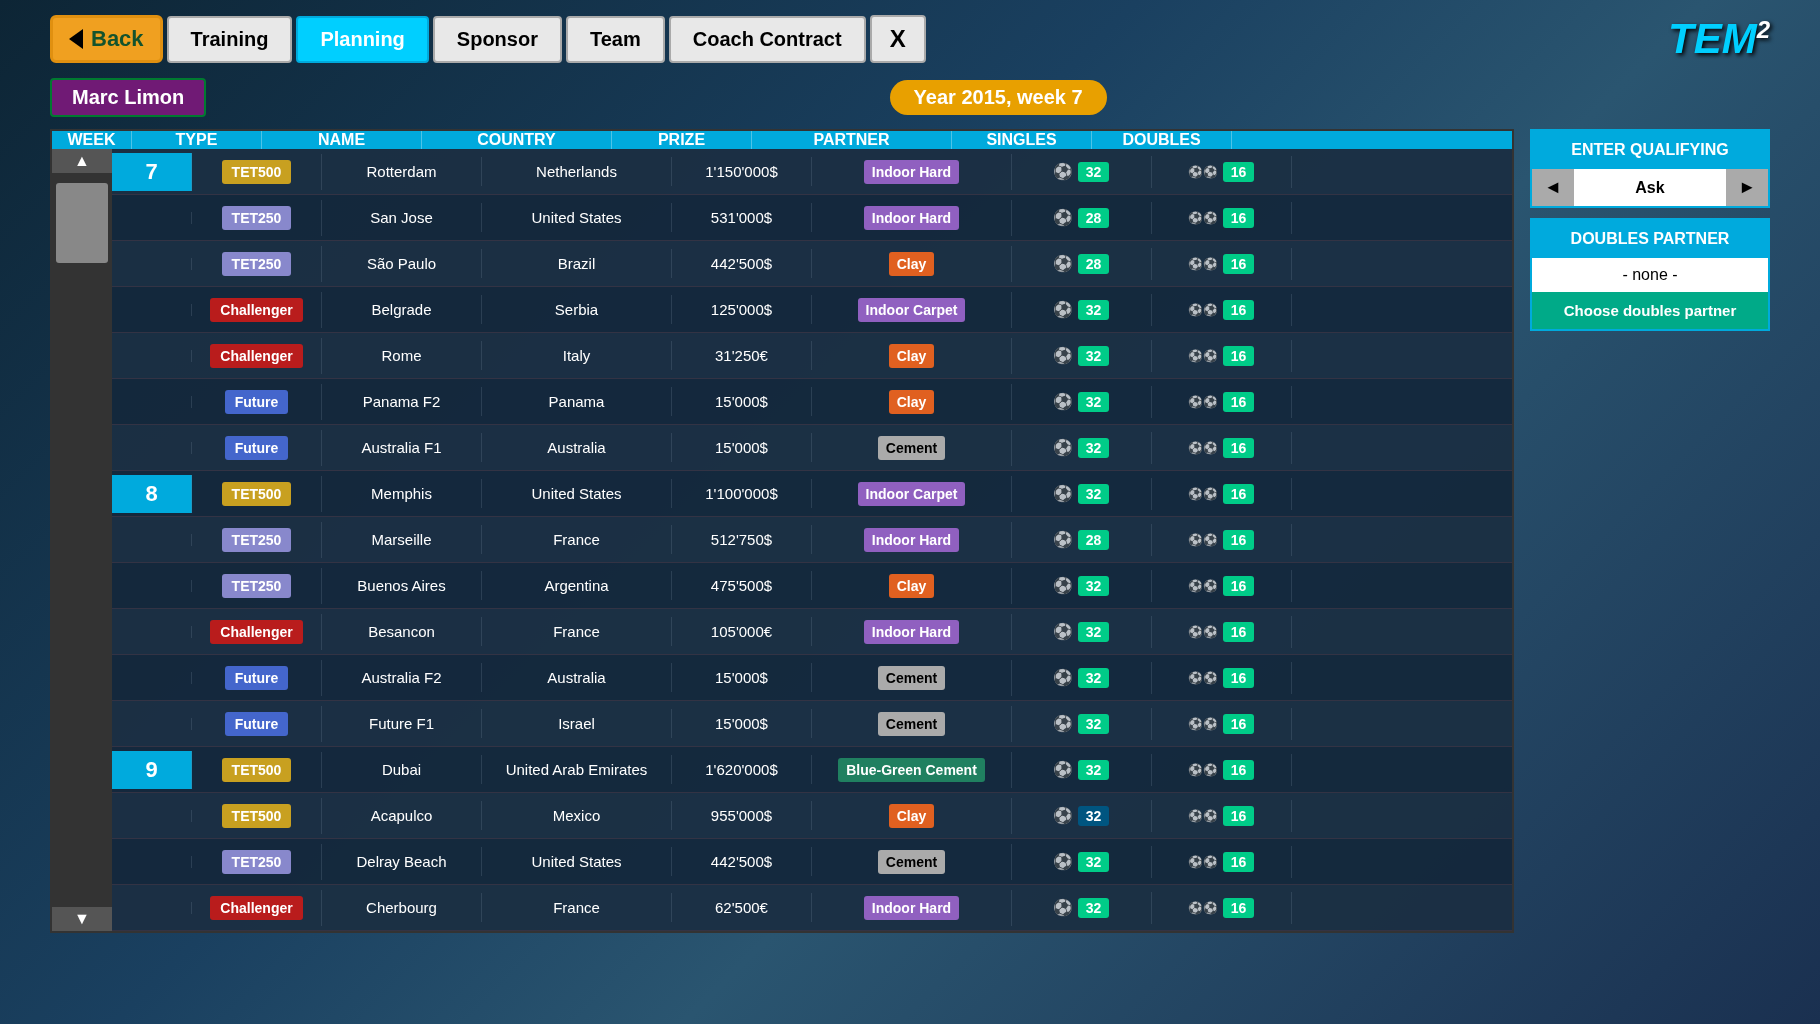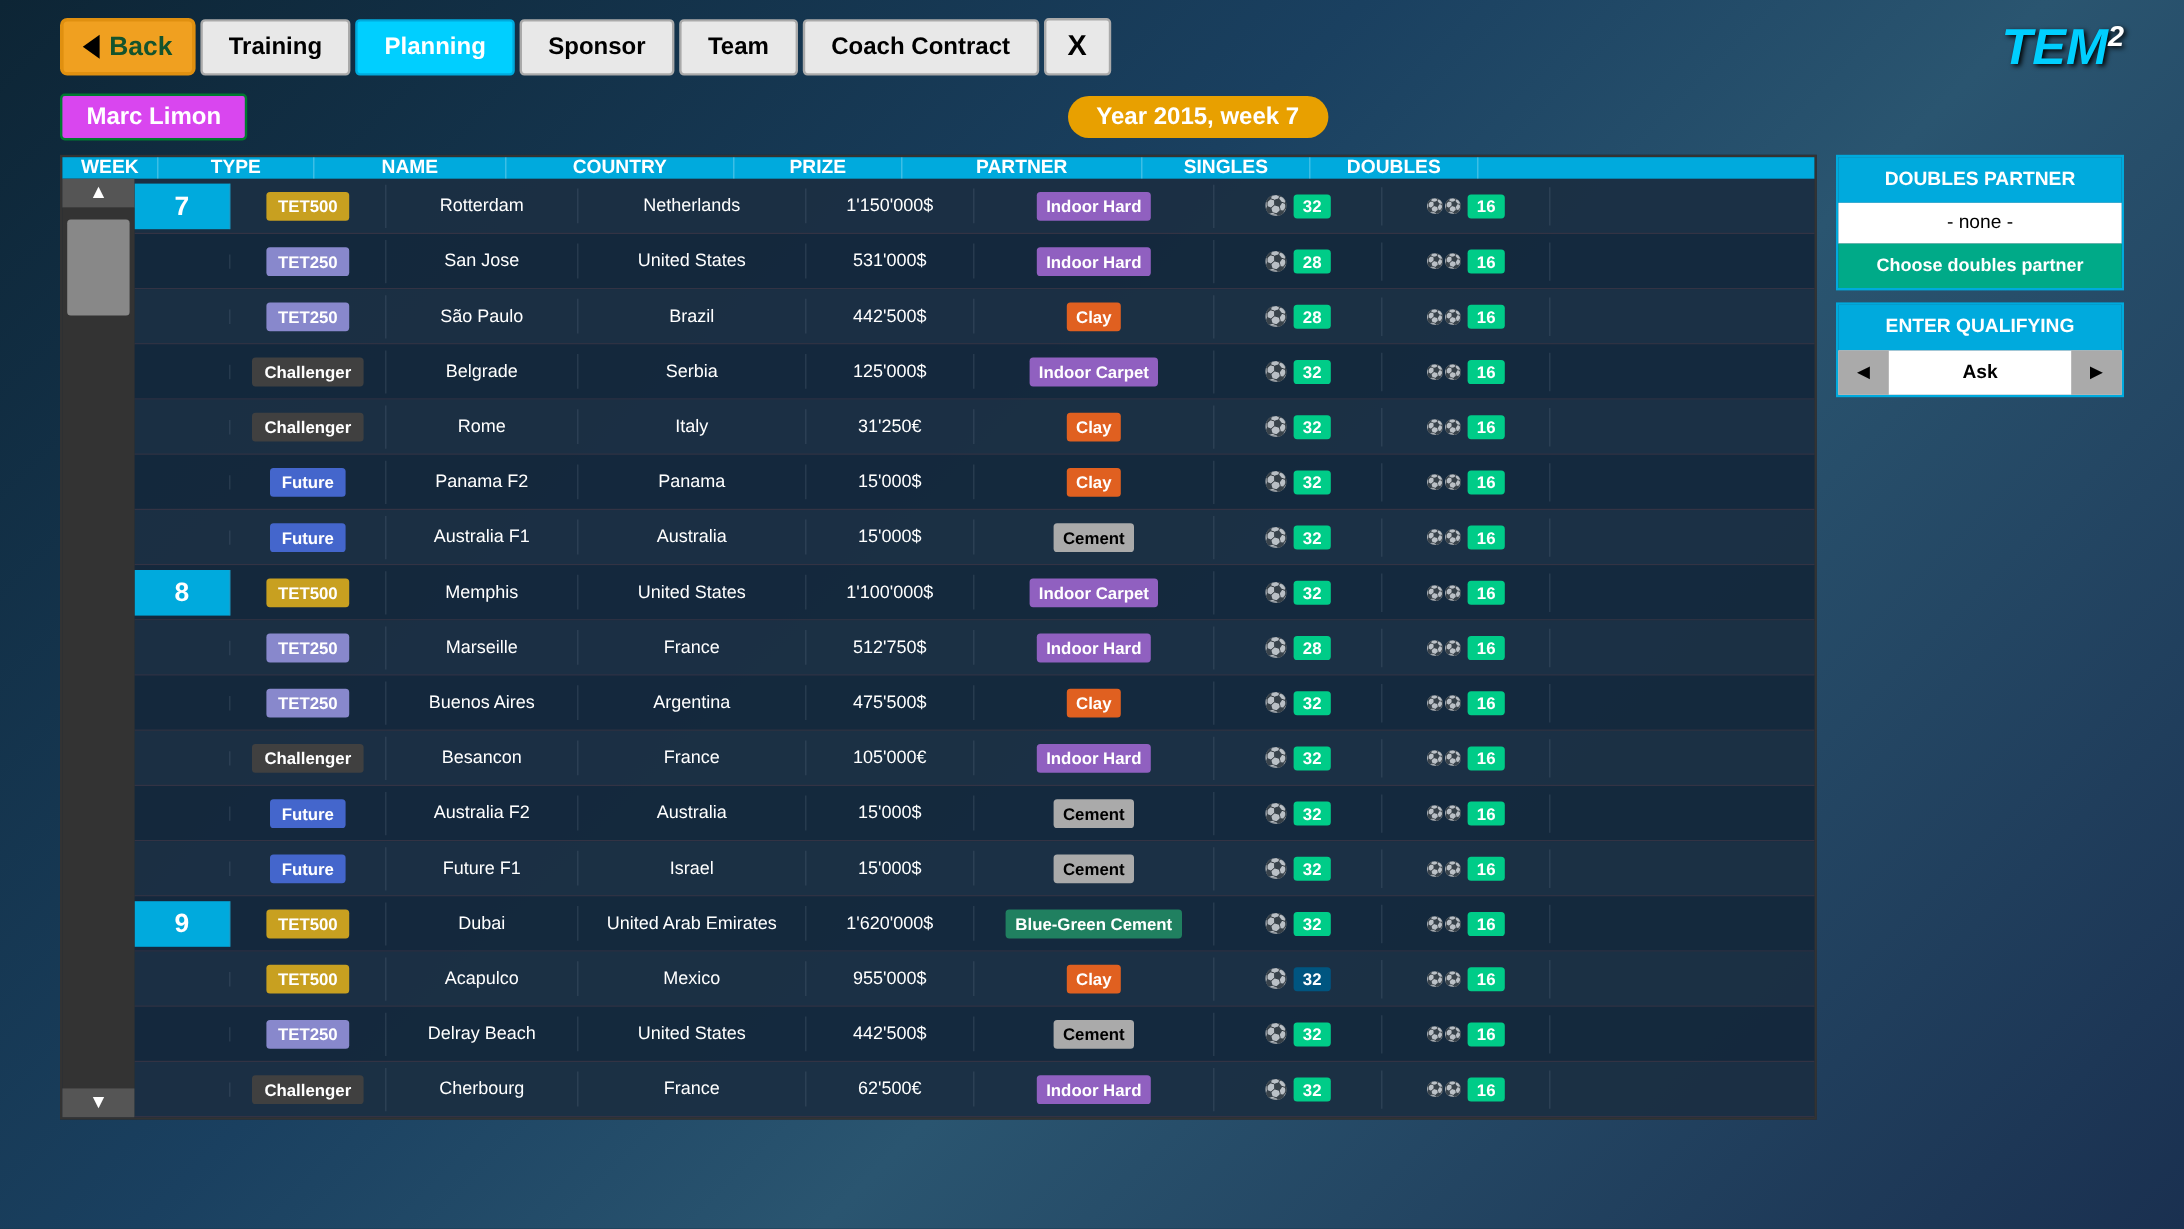--- a/index.html
+++ b/index.html
@@ -82,21 +82,21 @@
       color: #fff;
     }
     
     .info-bar {
       display: flex;
       align-items: center;
       gap: 20px;
       margin-bottom: 12px;
     }
     .player-name {
-      background: #d946ef;
+      background: #701a75;
       color: #fff;
       padding: 6px 20px;
       font-size: 20px;
       font-weight: bold;
       border-radius: 4px;
       border: 2px solid #007a30;
     }
     .year-week {
       background: #e8a000;
       color: #fff;
@@ -148,21 +148,21 @@
     .type-badge {
       display: inline-block;
       padding: 4px 10px;
       border-radius: 3px;
       font-size: 14px;
       font-weight: bold;
       color: #fff;
     }
     .type-TET500 { background: #c8a020; }
     .type-TET250 { background: #8888cc; }
-    .type-Challenger { background: #404040; }
+    .type-Challenger { background: #b91c1c; }
     .type-Future { background: #4466cc; }
     .surface-badge {
       display: inline-block;
       padding: 4px 8px;
       border-radius: 3px;
       font-size: 14px;
       font-weight: bold;
       color: #fff;
     }
     .surf-clay { background: #e06020; }
@@ -618,27 +618,27 @@
                 <span style="font-size: 12px; opacity: 0.7;">⚽⚽</span>
                 <span class="num-badge">16</span>
               </div>
             </div>
           </div>
       </div>
     </div>
 
     <div class="side-panel">
       <div class="side-section">
-        <div class="side-label">DOUBLES PARTNER</div>
-        <div class="side-value">- none -</div>
-        <div class="side-btn">Choose doubles partner</div>
-      </div>
-      <div class="side-section">
         <div class="enter-qualifying">ENTER QUALIFYING</div>
         <div class="ask-row">
           <div class="ask-arrow">◄</div>
           <div class="ask-label">Ask</div>
           <div class="ask-arrow">►</div>
         </div>
       </div>
+      <div class="side-section">
+        <div class="side-label">DOUBLES PARTNER</div>
+        <div class="side-value">- none -</div>
+        <div class="side-btn">Choose doubles partner</div>
+      </div>
     </div>
   </div>
 </div>
 
 </body></html>

